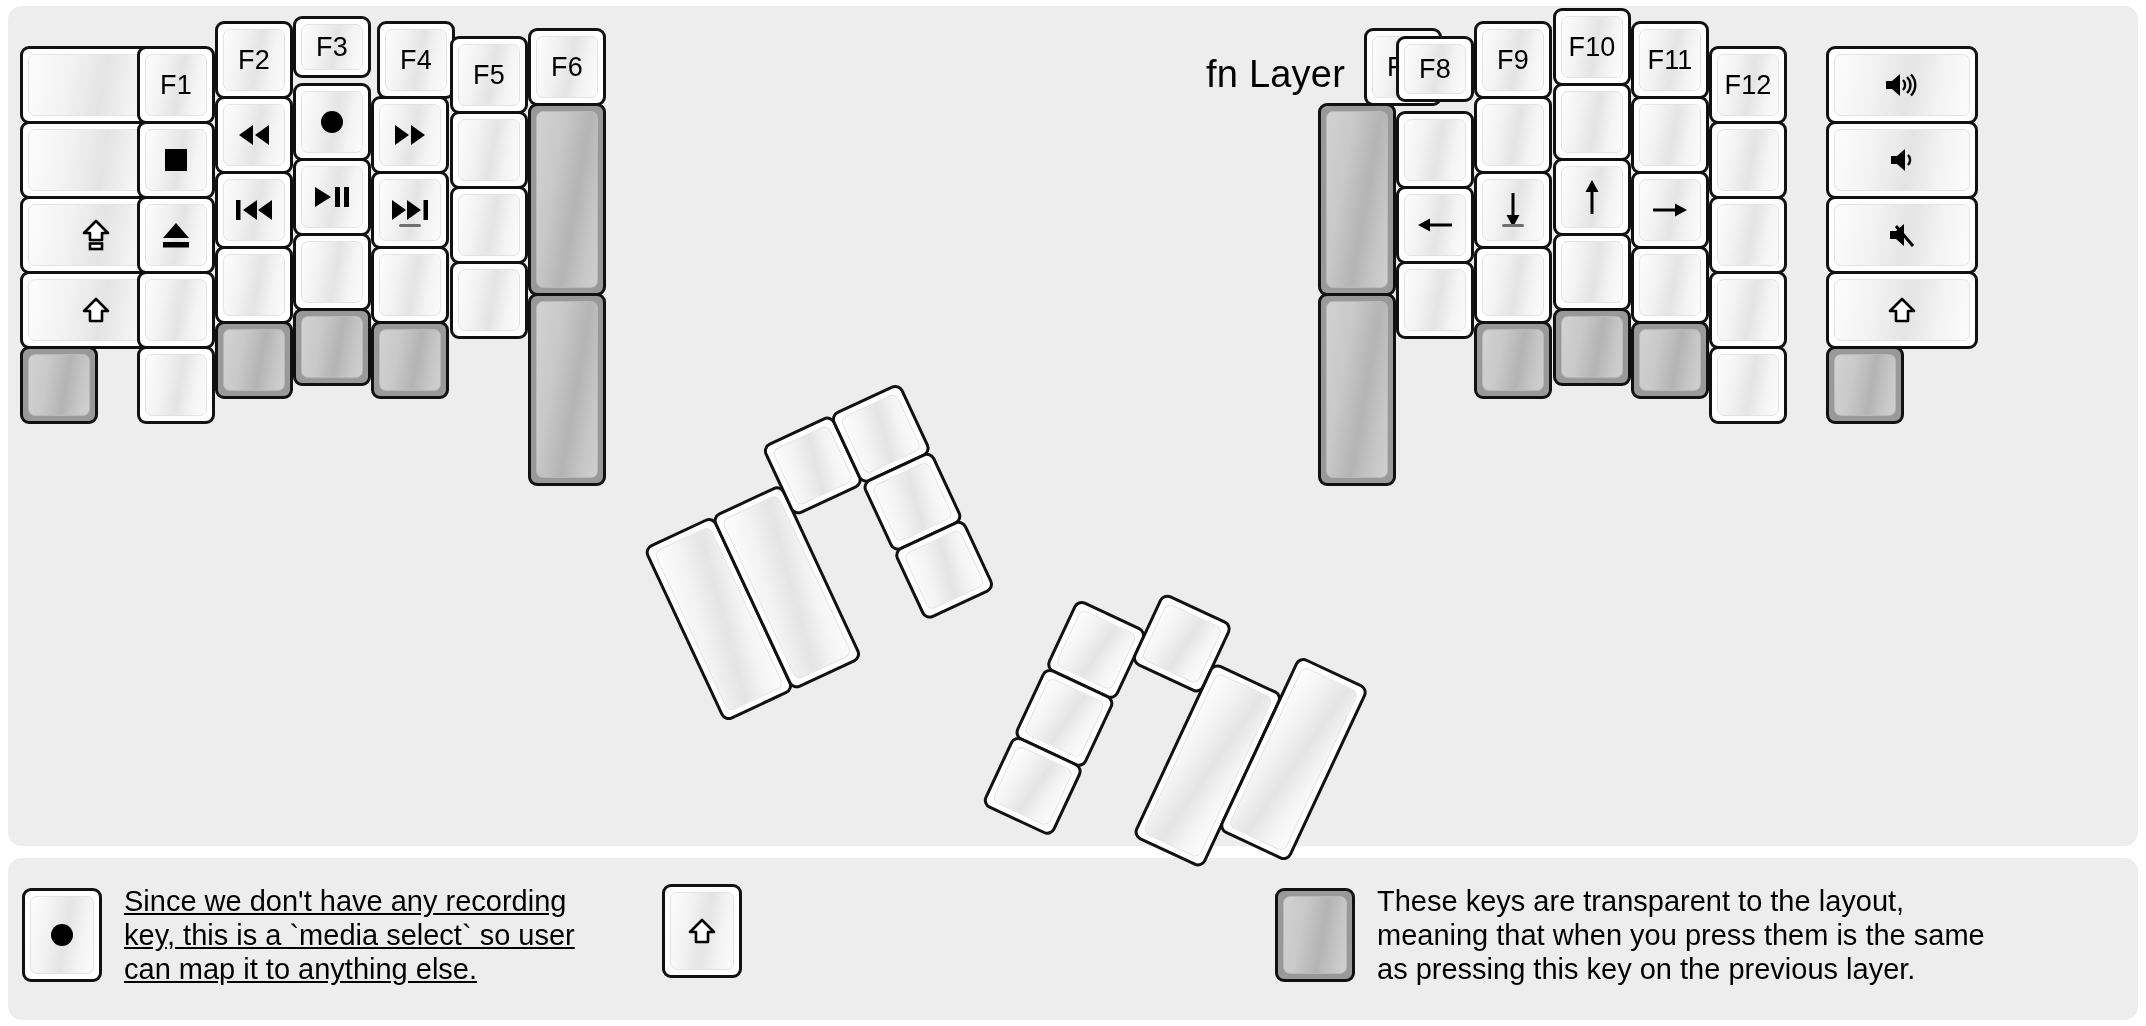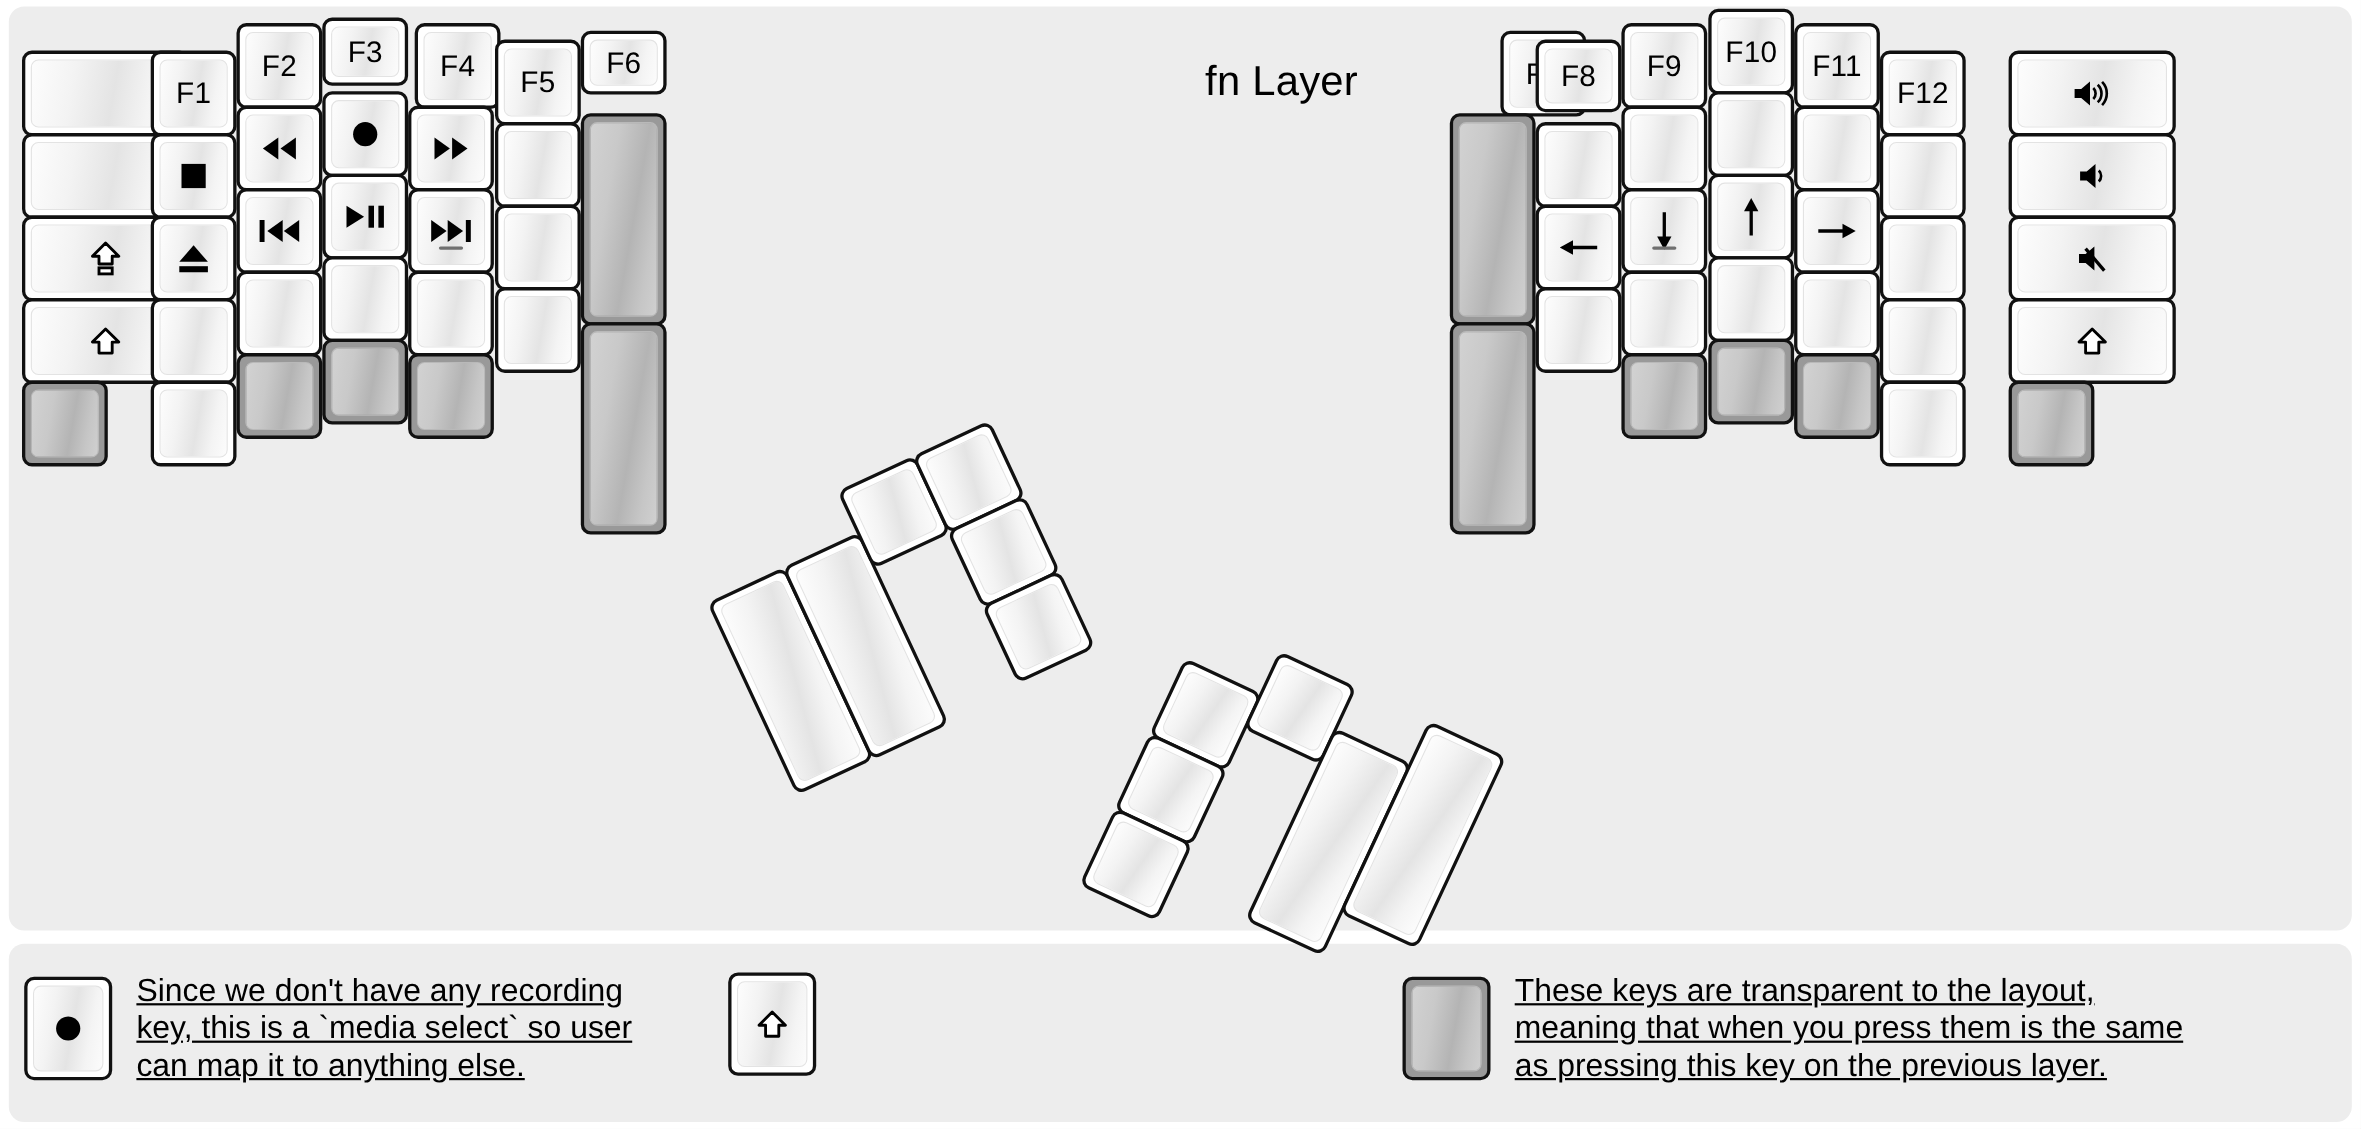--- a/index.html
+++ b/index.html
@@ -39,21 +39,21 @@
   }
   .glyph{font-size:31px;color:#000;line-height:1;}
   .homing{
     position:absolute;left:50%;transform:translateX(-50%);
     bottom:13px;width:22px;height:3px;background:#6f6f6f;border-radius:2px;
   }
   svg{display:block;}
 
   
   #title{
-    position:absolute;left:985px;top:55px;width:360px;text-align:center;
+    position:absolute;left:985px;top:55px;width:360px;text-align:right;
     font-size:38px;color:#000;
   }
 
   
   .legend-item{position:absolute;display:flex;align-items:center;}
   .legend-key{position:relative;width:80px;height:94px;flex:0 0 auto;}
   .legend-text{
     margin-left:22px;font-size:29px;line-height:1.18;color:#000;white-space:pre-line;
   }
 </style>
@@ -229,21 +229,21 @@
       </div>
       <div class="key" style="left: 450px; top: 111px; width: 78px; height: 78px;">
         <div class="cap"></div>
       </div>
       <div class="key" style="left: 450px; top: 186px; width: 78px; height: 78px;">
         <div class="cap"></div>
       </div>
       <div class="key" style="left: 450px; top: 261px; width: 78px; height: 78px;">
         <div class="cap"></div>
       </div>
-      <div class="key" style="left: 528px; top: 28px; width: 78px; height: 58px;">
+      <div class="key" style="left: 528px; top: 28px; width: 78px; height: 78px;">
         <div class="cap">
           <span class="lbl">F6</span>
         </div>
       </div>
       <div class="key trans" style="left: 528px; top: 103px; width: 78px; height: 193px;">
         <div class="cap"></div>
       </div>
       <div class="key trans" style="left: 528px; top: 293px; width: 78px; height: 193px;">
         <div class="cap"></div>
       </div>
@@ -482,21 +482,21 @@
             <div class="cap">
               <span class="glyph">
                 <svg width="30" height="30" viewBox="0 0 30 30">
                   <path d="M15 4 L27 16 L21 16 L21 26 L9 26 L9 16 L3 16 Z" fill="#fff" stroke="#000" stroke-width="2.6" stroke-linejoin="round"></path>
                 </svg>
               </span>
             </div>
           </div>
         </div>
       </div>
-      <div class="legend-item" style="left: 1275px; top: 884px; text-decoration: underline;">
+      <div class="legend-item" style="left: 1275px; top: 884px;">
         <div class="legend-key">
           <div class="key trans" style="left: 0px; top: 0px; width: 80px; height: 94px; position: absolute;">
             <div class="cap"></div>
           </div>
         </div>
         <div class="legend-text">These keys are transparent to the layout,
 meaning that when you press them is the same
 as pressing this key on the previous layer.</div>
       </div>
     </div>

